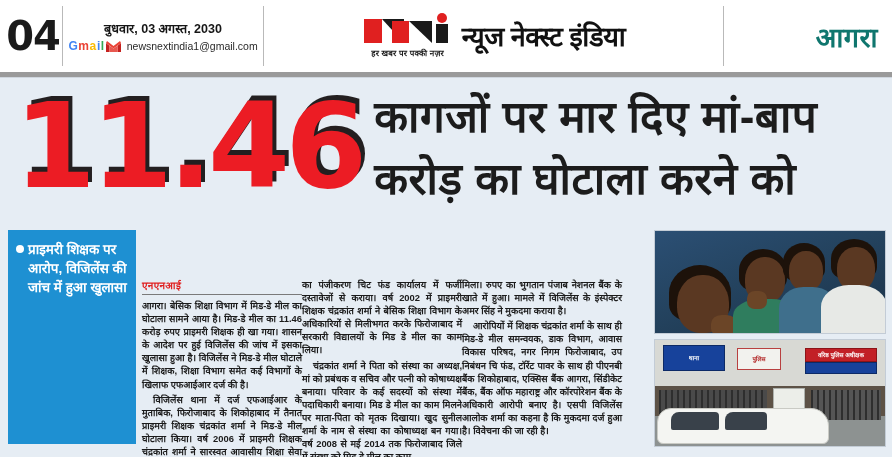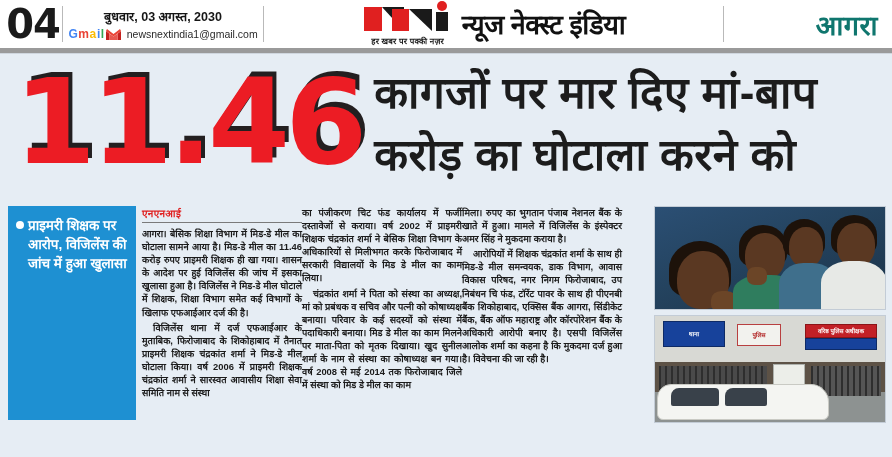--- a/index.html
+++ b/index.html
@@ -6,21 +6,21 @@
   html, body {
     width: 892px; height: 457px;
     background: #e8eef5;
     font-family: "Liberation Sans", "DejaVu Sans", sans-serif;
     overflow: hidden;
   }
   .page { position: relative; width: 892px; height: 457px; background: #e6edf4; }
 
   
   .masthead {
-    position: relative; height: 48px; background: #ffffff;
+    position: relative; height: 72px; background: #ffffff;
     display: flex; align-items: stretch; justify-content: flex-end;
   }
   .folio {
     width: 62px; display: flex; align-items: center; justify-content: center;
     padding-left: 4px;
   }
   .folio-num {
     font-family: "DejaVu Sans", sans-serif;
     font-size: 40px; font-weight: bold; color: #1a1a1a;
     letter-spacing: -1px; line-height: 1;
@@ -97,21 +97,21 @@
     align-self: flex-start; height: 214px;
   }
   .hl-item { display: flex; gap: 4px; margin-bottom: 12px; }
   .hl-dot {
     width: 8px; height: 8px; border-radius: 50%; background: #fff;
     flex: 0 0 8px; margin-top: 5px;
   }
   .hl-text {
     font-size: 13.5px; font-weight: bold; line-height: 19px; color: #ffffff;
   }
-  .colwrap { display: flex; gap: 0; flex: 1; }
+  .colwrap { display: flex; gap: 0; flex: 1; margin-top: 48px; }
   .txtcol { width: 160px; }
   .byline {
     font-size: 10px; font-weight: bold; color: #e02020;
     border-bottom: 1.5px solid #7a7a7a; padding-bottom: 2px; margin-bottom: 4px;
     letter-spacing: .3px;
   }
   .para {
     font-size: 9.4px; line-height: 13.1px; color: #1b1b1b;
     text-align: justify; font-weight: bold; margin-bottom: 2px;
   }

